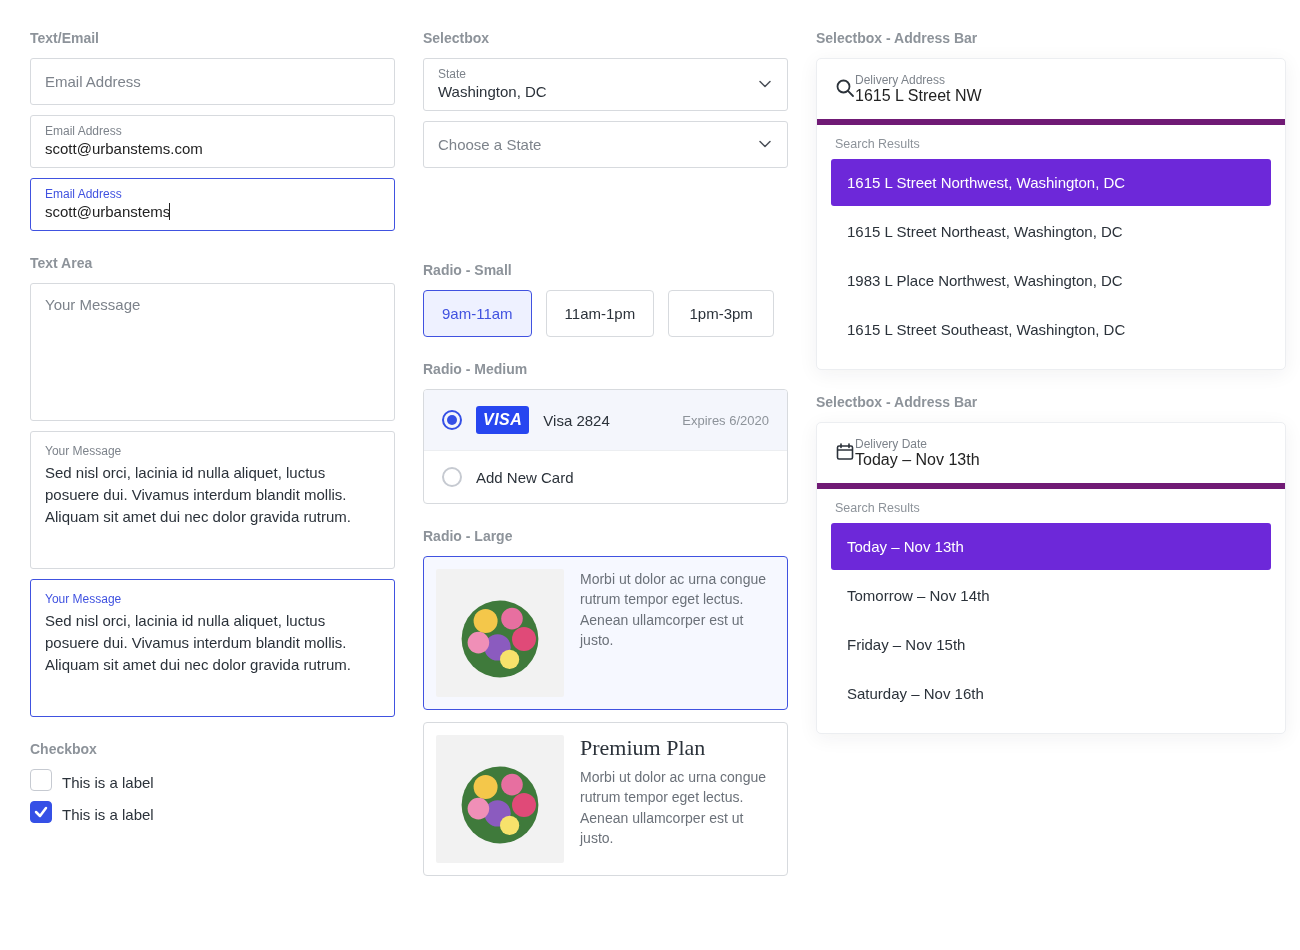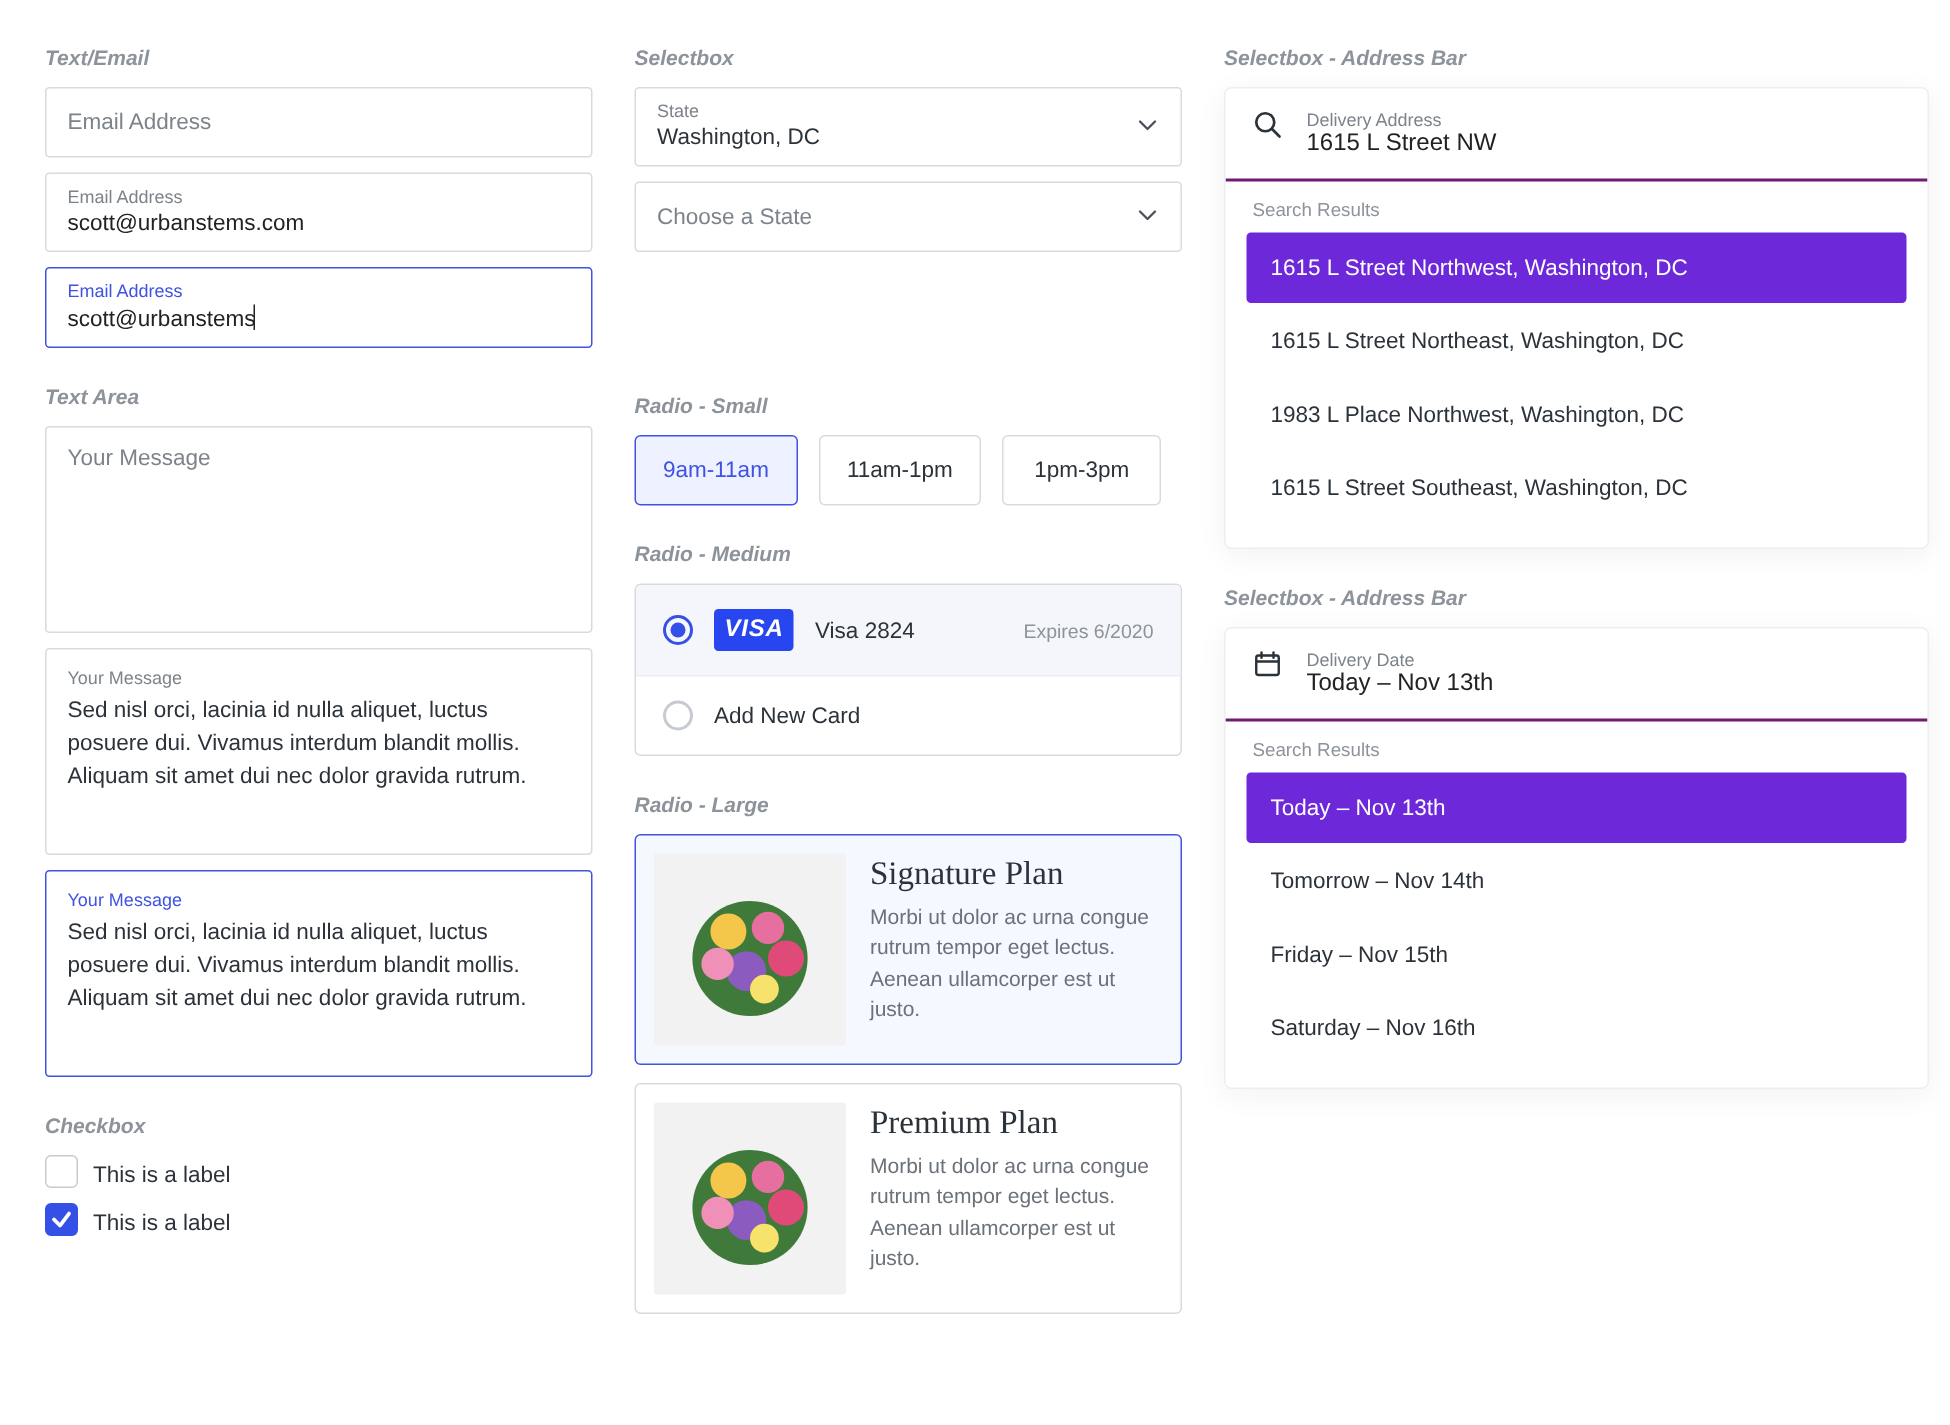--- a/index.html
+++ b/index.html
@@ -15,21 +15,20 @@
     grid-template-columns: 365px 365px 470px;
     gap: 28px;
     align-items: start;
   }
   .section-label {
     font-size: 14px;
     color: #8d939a;
     font-weight: 600;
     margin-bottom: 12px;
     display: block;
-    font-style: italic;
   }
   .section { margin-bottom: 24px; }
 
   
   .input {
     width: 100%;
     border: 1px solid #d7dade;
     border-radius: 3px;
     padding: 14px 14px;
     font-size: 15px;
@@ -199,23 +198,24 @@
   
   .addr-card {
     border: 1px solid #eceef1;
     border-radius: 5px;
     box-shadow: 0 4px 20px rgba(30,35,50,0.06);
     background: #fff;
     overflow: hidden;
   }
   .addr-head {
     display: flex;
-    gap: 16px;
+    align-items: center;
+    gap: 0;
     padding: 14px 18px;
-    border-bottom: 2px solid #701a75;
+    border-bottom: 6px solid #701a75;
   }
   .addr-head .icon { flex:0 0 auto; }
   .addr-head .float-label { font-size:12px; color:#7d838b; }
   .addr-head .val { font-size:16px; color:#222; }
   .results-label {
     font-size: 12.5px;
     color: #8d939a;
     padding: 12px 18px 8px 18px;
     display:block;
   }
@@ -349,21 +349,20 @@
             <circle cx="50" cy="55" r="32" fill="#3f7a3b"></circle>
             <circle cx="38" cy="40" r="10" fill="#f4c74a"></circle>
             <circle cx="60" cy="38" r="9" fill="#e76fa0"></circle>
             <circle cx="70" cy="55" r="10" fill="#e04a78"></circle>
             <circle cx="48" cy="62" r="11" fill="#8b5bbf"></circle>
             <circle cx="32" cy="58" r="9" fill="#f08fb7"></circle>
             <circle cx="58" cy="72" r="8" fill="#f7e26b"></circle>
           </svg>
         </div>
         <div>
-          <div class="title">Signature Plan</div>
           <div class="desc">Morbi ut dolor ac urna congue rutrum tempor eget lectus. Aenean ullamcorper est ut justo.</div>
         </div>
       </div>
 
       <div class="radio-large">
         <div class="img-ph flower">
           <svg viewBox="0 0 100 100">
             <circle cx="50" cy="55" r="32" fill="#3f7a3b"></circle>
             <circle cx="38" cy="40" r="10" fill="#f4c74a"></circle>
             <circle cx="60" cy="38" r="9" fill="#e76fa0"></circle>

